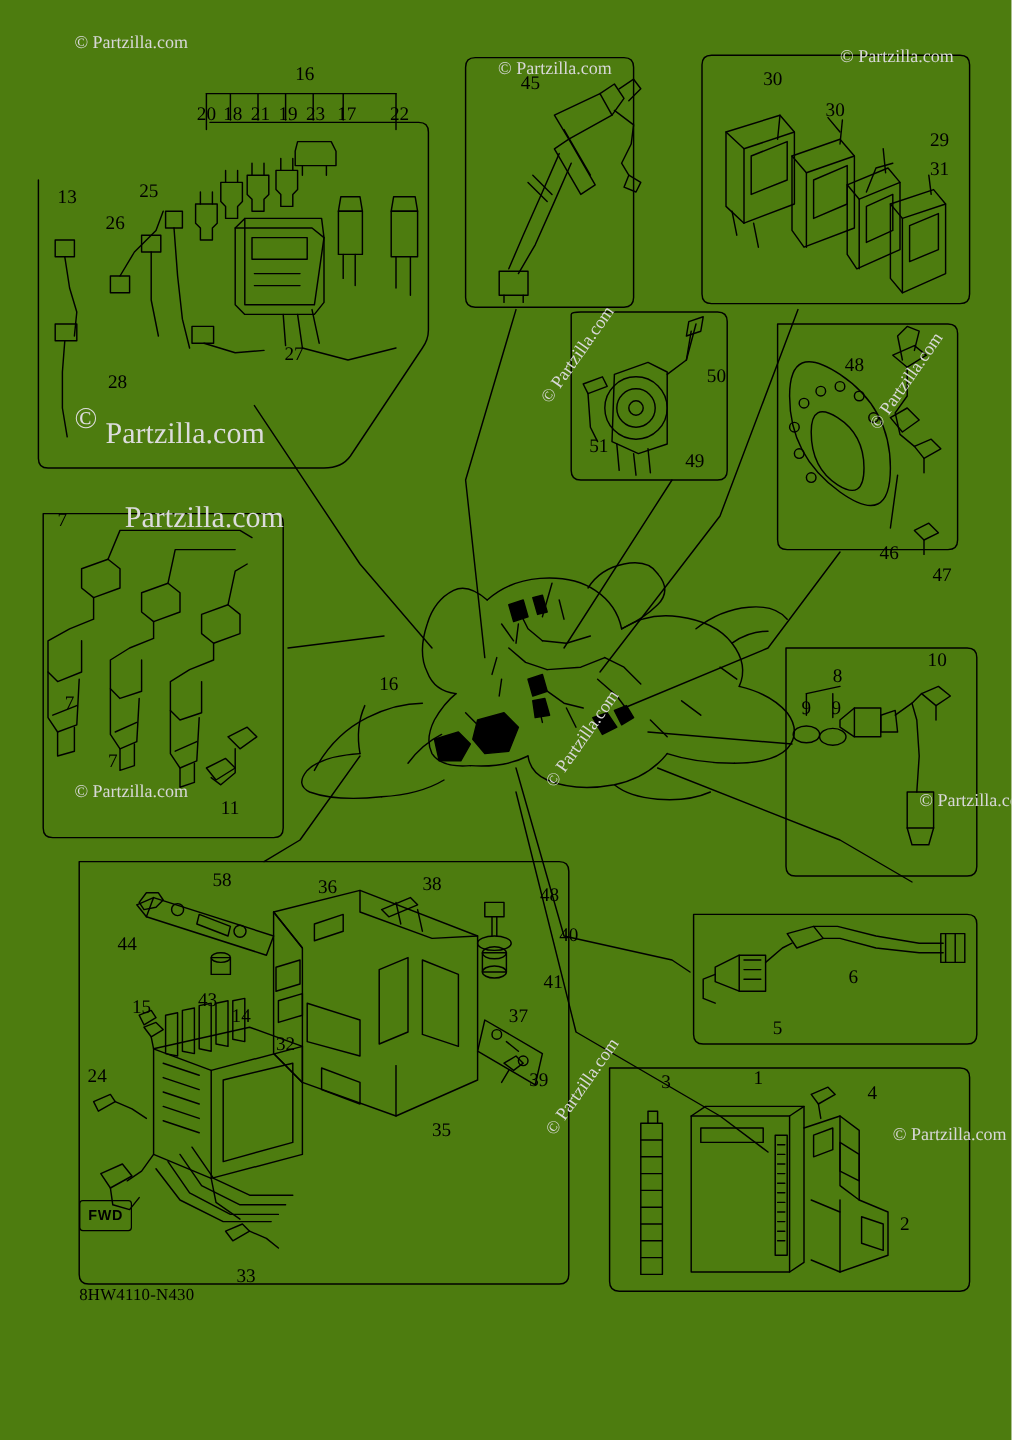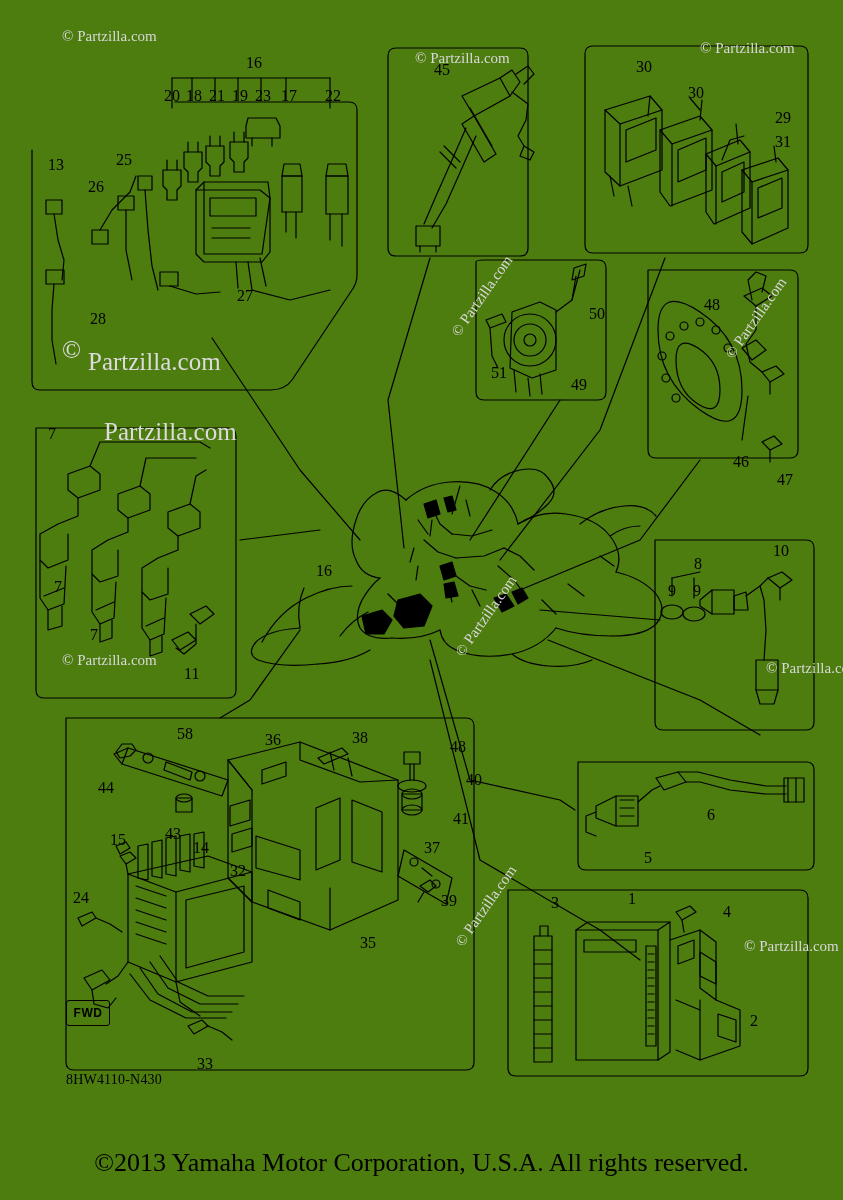--- a/index.html
+++ b/index.html
@@ -513,15 +513,14 @@
     <div class="callout" style="left:551px; top:895px;">3</div>
     <div class="callout" style="left:628px; top:891px;">1</div>
     <div class="callout" style="left:723px; top:904px;">4</div>
     <div class="callout" style="left:750px; top:1013px;">2</div>
   </div>
 
   <div class="fwd-box">FWD</div>
 
   <div id="partnumber">8HW4110-N430</div>
 
-  <div id="copyright">©2013 Yamaha Motor Corporation, U.S.A. All rights reserved.</div>
 
 </div>
 
 </body></html>

